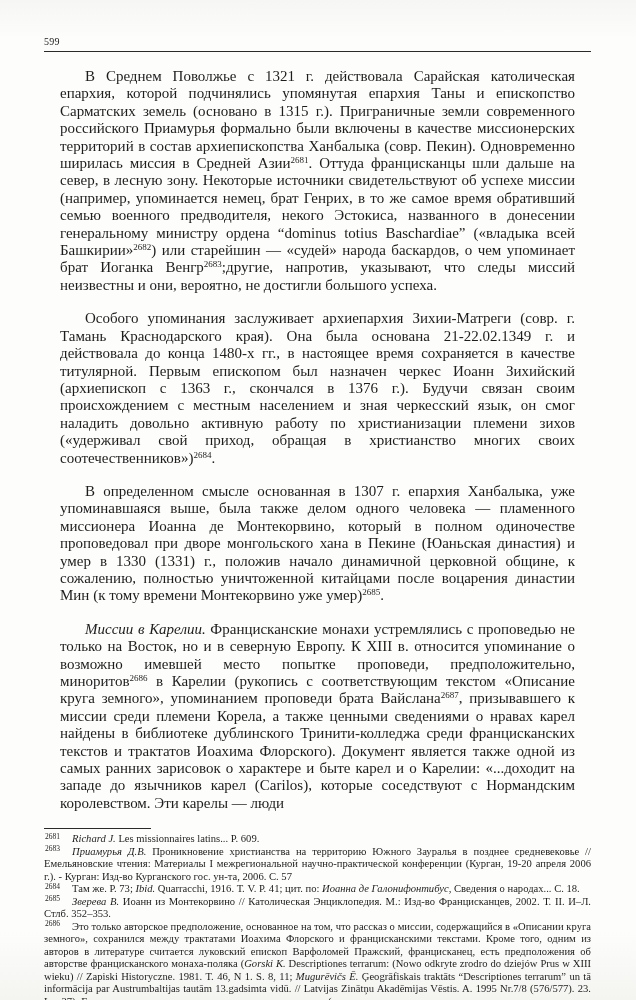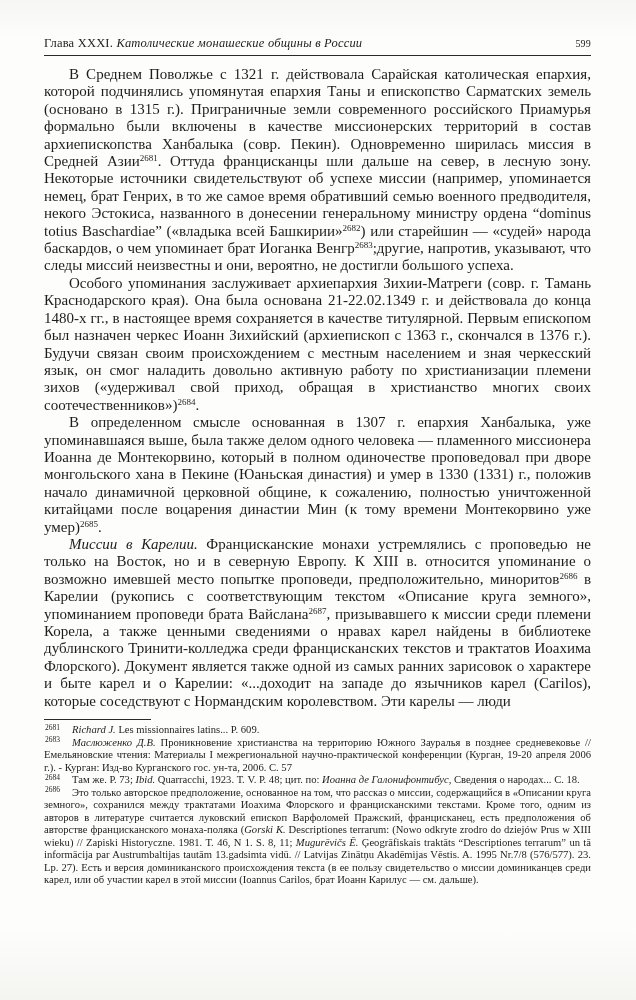--- a/index.html
+++ b/index.html
@@ -31,21 +31,21 @@
     margin: 0 0 10px 0;
   }
   
   .bodytext {
     font-size: 15px;
     line-height: 17.4px;
     text-align: justify;
     text-justify: inter-word;
   }
   .bodytext p {
-    margin: 0;
+    margin: 16px;
     text-indent: 25px;
   }
   .bodytext sup {
     font-size: 9px; line-height: 0; vertical-align: baseline;
     position: relative; top: -5px;
   }
   .lead { font-weight: normal; font-style: italic; }
   
   .fn-rule {
     border: none; border-top: 1.8px solid #2a2a2a;
@@ -67,37 +67,35 @@
     position: relative; top: -3.5px;
   }
   i { font-style: italic; }
 </style>
 </head>
 <body>
 
 <div class="page">
 
   <div class="runhead">
-    <span>
-      <span class="chapter">Глава XXXI.</span><span class="title"> Католические монашеские общины в России</span>
-    </span>
     <span class="pageno">599</span>
   </div>
 
   <hr class="head-rule">
 
   <div class="bodytext" id="bodytext">
       <p><span>В Среднем Поволжье с 1321 г. действовала Сарайская католическая епархия, которой подчинялись упомянутая епархия Таны и епископство Сарматских земель (основано в 1315 г.). Приграничные земли современного российского Приамурья формально были включены в качестве миссионерских территорий в состав архиепископства Ханбалыка (совр. Пекин). Одновременно ширилась миссия в Средней Азии</span><sup>2681</sup><span>. Оттуда францисканцы шли дальше на север, в лесную зону. Некоторые источники свидетельствуют об успехе миссии (например, упоминается немец, брат Генрих, в то же самое время обративший семью военного предводителя, некого Эстокиса, названного в донесении генеральному министру ордена “dominus totius Baschardiae” («владыка всей Башкирии»</span><sup>2682</sup><span>) или старейшин — «судей» народа баскардов, о чем упоминает брат Иоганка Венгр</span><sup>2683</sup><span>;другие, напротив, указывают, что следы миссий неизвестны и они, вероятно, не достигли большого успеха.</span></p>
       <p><span>Особого упоминания заслуживает архиепархия Зихии-Матреги (совр. г. Тамань Краснодарского края). Она была основана 21-22.02.1349 г. и действовала до конца 1480-х гг., в настоящее время сохраняется в качестве титулярной. Первым епископом был назначен черкес Иоанн Зихийский (архиепископ с 1363 г., скончался в 1376 г.). Будучи связан своим происхождением с местным населением и зная черкесский язык, он смог наладить довольно активную работу по христианизации племени зихов («удерживал свой приход, обращая в христианство многих своих соотечественников»)</span><sup>2684</sup><span>.</span></p>
       <p><span>В определенном смысле основанная в 1307 г. епархия Ханбалыка, уже упоминавшаяся выше, была также делом одного человека — пламенного миссионера Иоанна де Монтекорвино, который в полном одиночестве проповедовал при дворе монгольского хана в Пекине (Юаньская династия) и умер в 1330 (1331) г., положив начало динамичной церковной общине, к сожалению, полностью уничтоженной китайцами после воцарения династии Мин (к тому времени Монтекорвино уже умер)</span><sup>2685</sup><span>.</span></p>
       <p><span class="lead">Миссии в Карелии.</span><span> Францисканские монахи устремлялись с проповедью не только на Восток, но и в северную Европу. К XIII в. относится упоминание о возможно имевшей место попытке проповеди, предположительно, миноритов</span><sup>2686</sup><span> в Карелии (рукопись с соответствующим текстом «Описание круга земного», упоминанием проповеди брата Вайслана</span><sup>2687</sup><span>, призывавшего к миссии среди племени Корела, а также ценными сведениями о нравах карел найдены в библиотеке дублинского Тринити-колледжа среди францисканских текстов и трактатов Иоахима Флорского). Документ является также одной из самых ранних зарисовок о характере и быте карел и о Карелии: «...доходит на западе до язычников карел (Carilos), которые соседствуют с Нормандским королевством. Эти карелы — люди</span></p>
     </div>
 
   <hr class="fn-rule">
 
   <div class="footnotes" id="footnotes">
       <div class="footnote"><sup class="fn-num">2681</sup><i>Richard J.</i><span> Les missionnaires latins... P. 609.</span></div>
-      <div class="footnote"><sup class="fn-num">2683</sup><i>Маслюженко Д.В.</i><span> Проникновение христианства на территорию Южного Зауралья в позднее средневековье // Емельяновские чтения: Материалы I межрегиональной научно-практической конференции (Курган, 19-20 апреля 2006 г.). - Курган: Изд-во Курганского гос. ун-та, 2006. С. 57</span></div>
-      <div class="footnote"><sup class="fn-num">2684</sup><span>Там же. Р. 73; </span><i>Ibid.</i><span> Quarracchi, 1923. Т. V. Р. 48; цит. по: </span><i>Иоанна де Галонифонтибус</i><span>, Сведения о народах... С. 18.</span></div>
+      <div class="footnote"><sup class="fn-num">2683</sup><i>Приамурья Д.В.</i><span> Проникновение христианства на территорию Южного Зауралья в позднее средневековье // Емельяновские чтения: Материалы I межрегиональной научно-практической конференции (Курган, 19-20 апреля 2006 г.). - Курган: Изд-во Курганского гос. ун-та, 2006. С. 57</span></div>
+      <div class="footnote"><sup class="fn-num">2684</sup><span>Там же. Р. 73; </span><i>Ibid.</i><span> Quarracchi, 1916. Т. V. Р. 41; цит. по: </span><i>Иоанна де Галонифонтибус</i><span>, Сведения о народах... С. 18.</span></div>
+      <div class="footnote"><sup class="fn-num">2685</sup><i>Зверева В.</i><span> Иоанн из Монтекорвино // Католическая Энциклопедия. М.: Изд-во Францисканцев, 2002. Т. II. И–Л. Стлб. 352–353.</span></div>
       <div class="footnote"><sup class="fn-num">2686</sup><span>Это только авторское предположение, основанное на том, что рассказ о миссии, содержащийся в «Описании круга земного», сохранился между трактатами Иоахима Флорского и францисканскими текстами. Кроме того, одним из авторов в литературе считается луковский епископ Варфоломей Пражский, францисканец, есть предположения об авторстве францисканского монаха-поляка (</span><i>Gorski K.</i><span> Descriptiones terrarum: (Nowo odkryte zrodro do dziejów Prus w XIII wieku) // Zapiski Historyczne. 1981. T. 46, N 1. S. 8, 11; </span><i>Mugurēvičs Ē.</i><span> Ģeogrāfiskais traktāts “Descriptiones terrarum” un tā informācija par Austrumbaltijas tautām 13.gadsimta vidū. // Latvijas Zinātņu Akadēmijas Vēstis. A. 1995 Nr.7/8 (576/577). 23. Lp. 27). Есть и версия доминиканского происхождения текста (в ее пользу свидетельство о миссии доминиканцев среди карел, или об участии карел в этой миссии (Ioannus Carilos, брат Иоанн Карилус — см. дальше).</span></div>
     </div>
 
 </div>
 
 </body></html>

